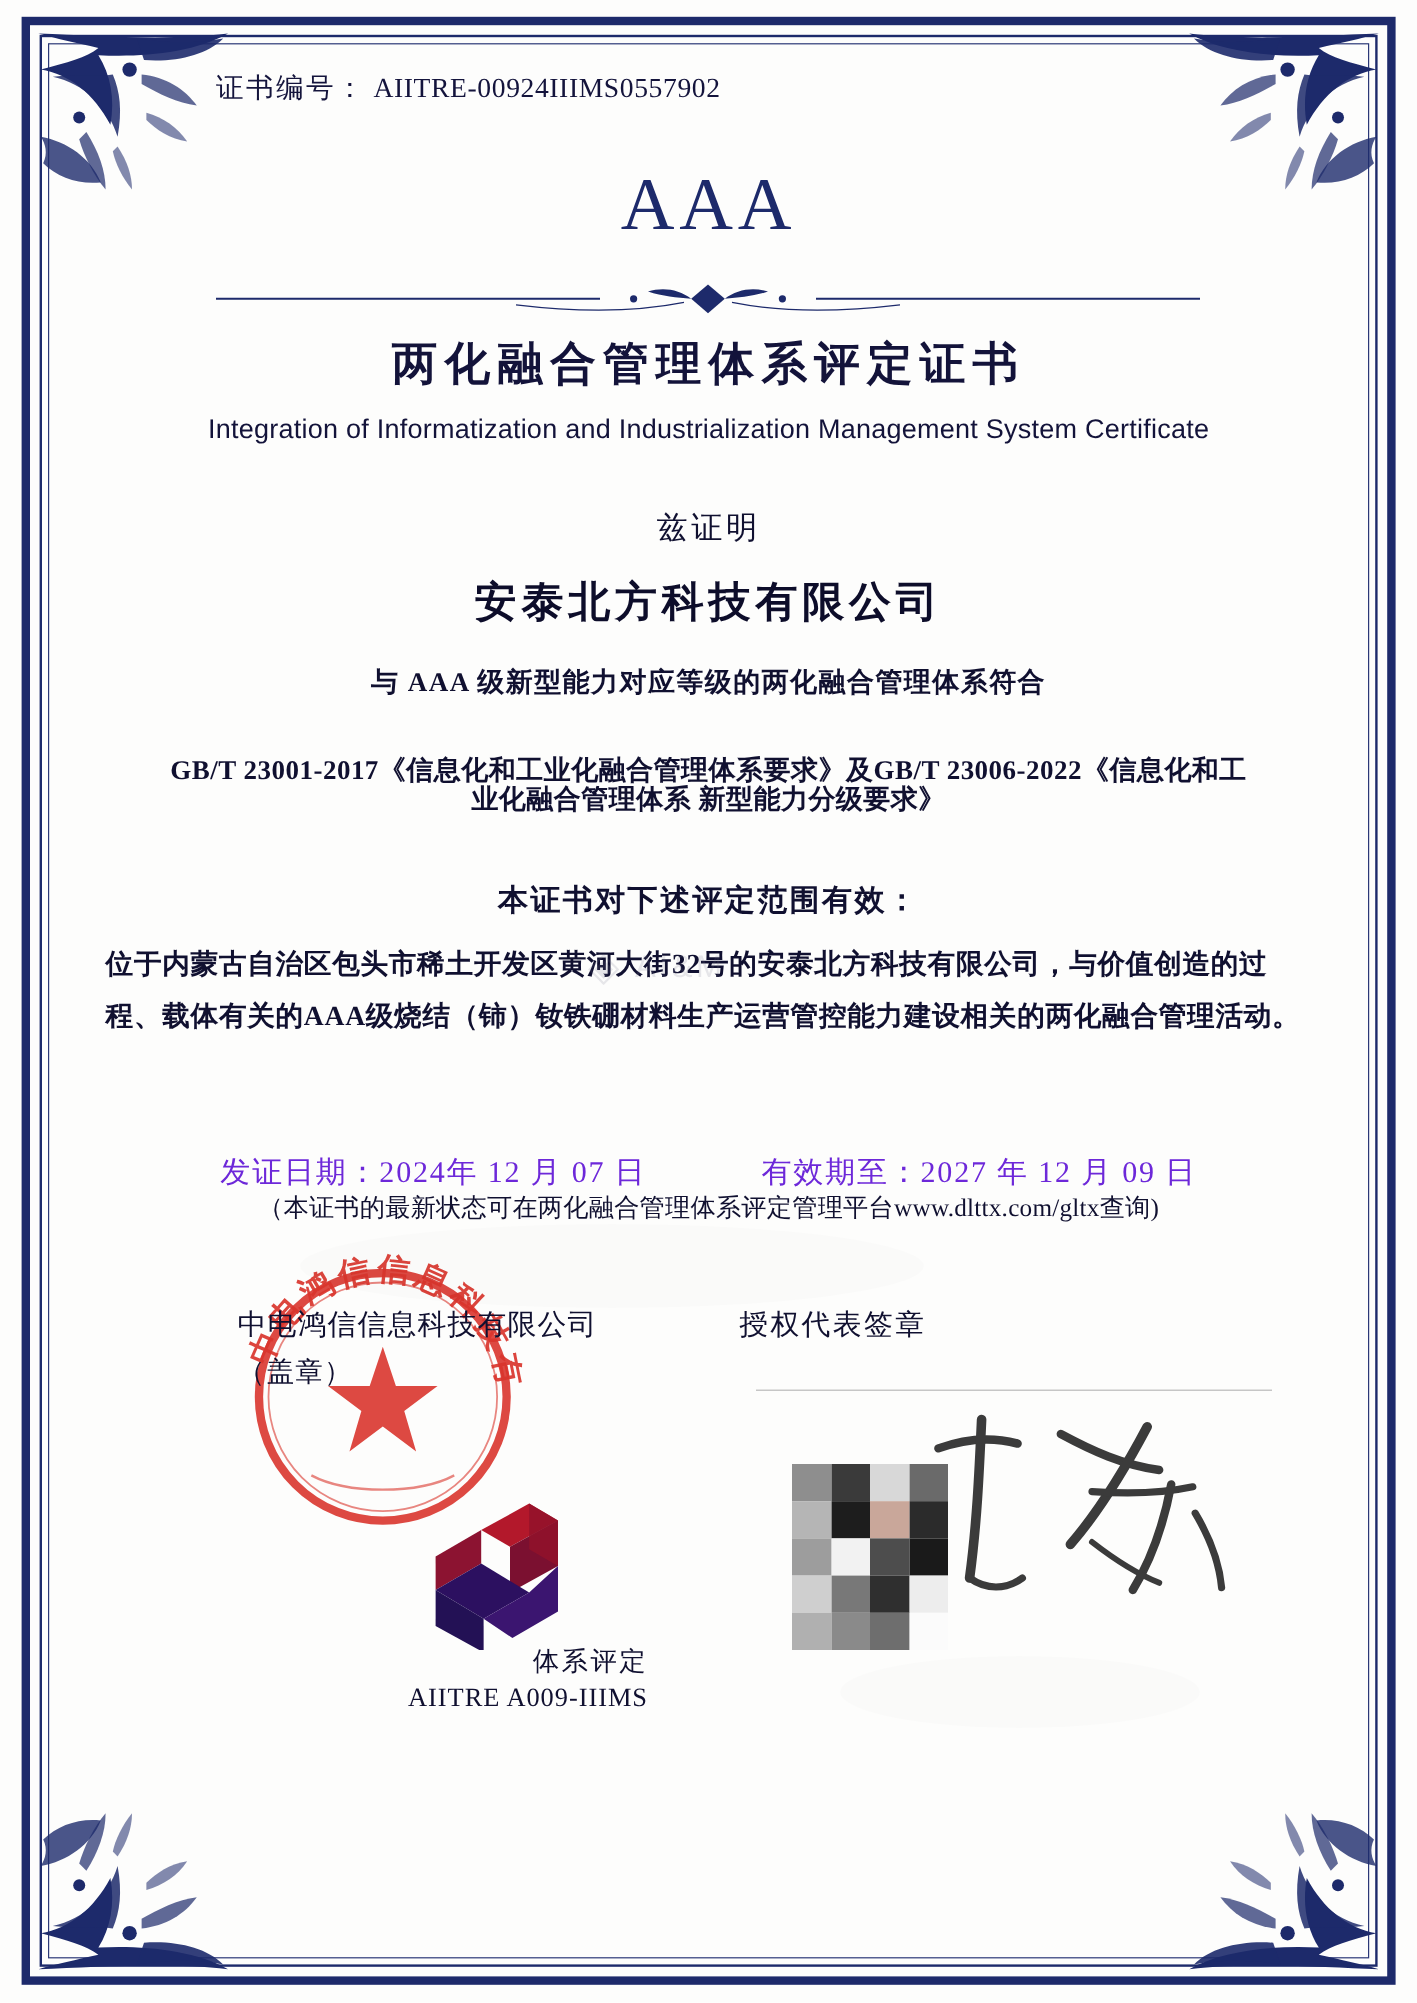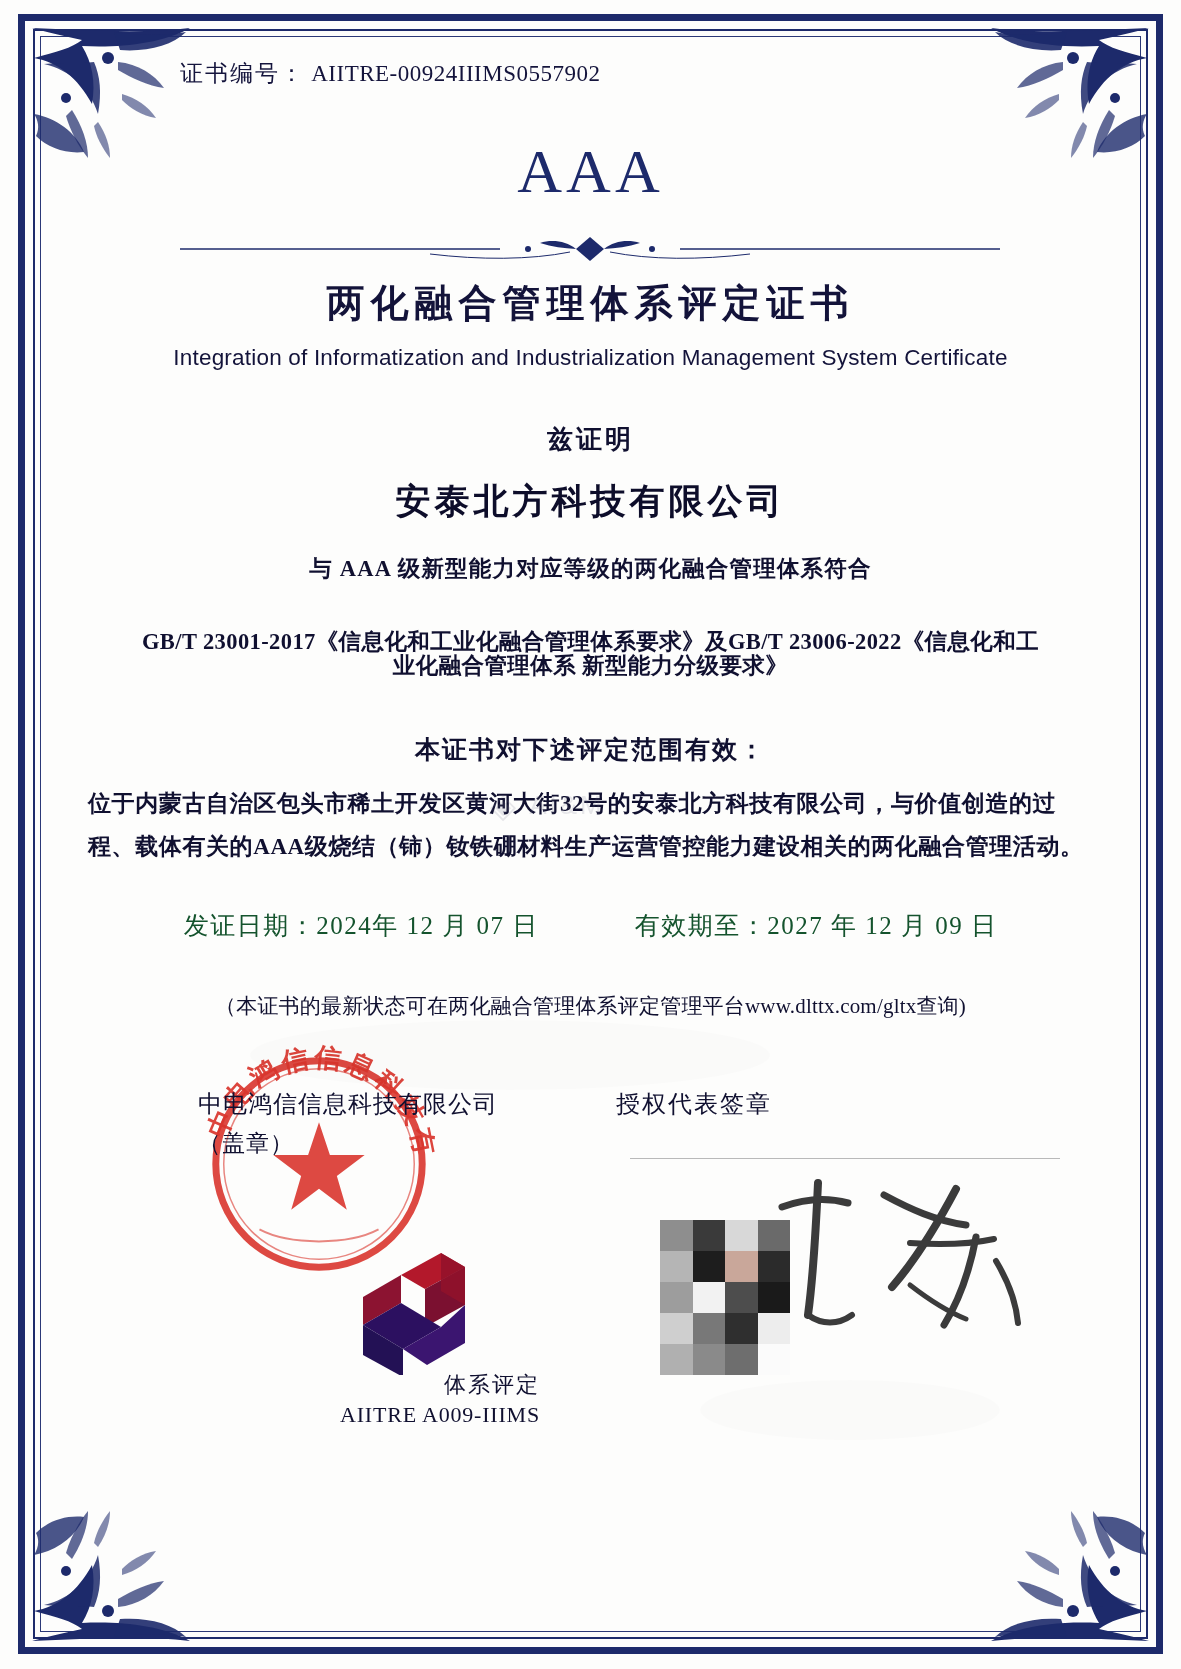--- a/index.html
+++ b/index.html
@@ -117,21 +117,20 @@
   }
 
   .attest {
     position: absolute;
     left: 0; right: 0;
     top: 382px;
     text-align: center;
     font-size: 26px;
     letter-spacing: 3px;
     color: #101030;
-    font-weight: bold;
   }
   .company {
     position: absolute;
     left: 0; right: 0;
     top: 438px;
     text-align: center;
     font-size: 35px;
     font-weight: bold;
     letter-spacing: 4px;
     color: #0d0d2a;
@@ -187,27 +186,27 @@
     font-weight: bold;
     line-height: 43px;
     letter-spacing: 0.6px;
     color: #101030;
     text-align: left;
   }
 
   .dates {
     position: absolute;
     left: 0; right: 0;
-    top: 869px;
+    top: 920px;
     display: flex;
     justify-content: center;
     gap: 96px;
     font-size: 25px;
     letter-spacing: 1.5px;
-    color: #14532d;
+    color: #6d28d9;
   }
   .note {
     position: absolute;
     left: 0; right: 0;
     top: 952px;
     text-align: center;
     font-size: 21px;
     letter-spacing: 0.2px;
     color: #101030;
   }

